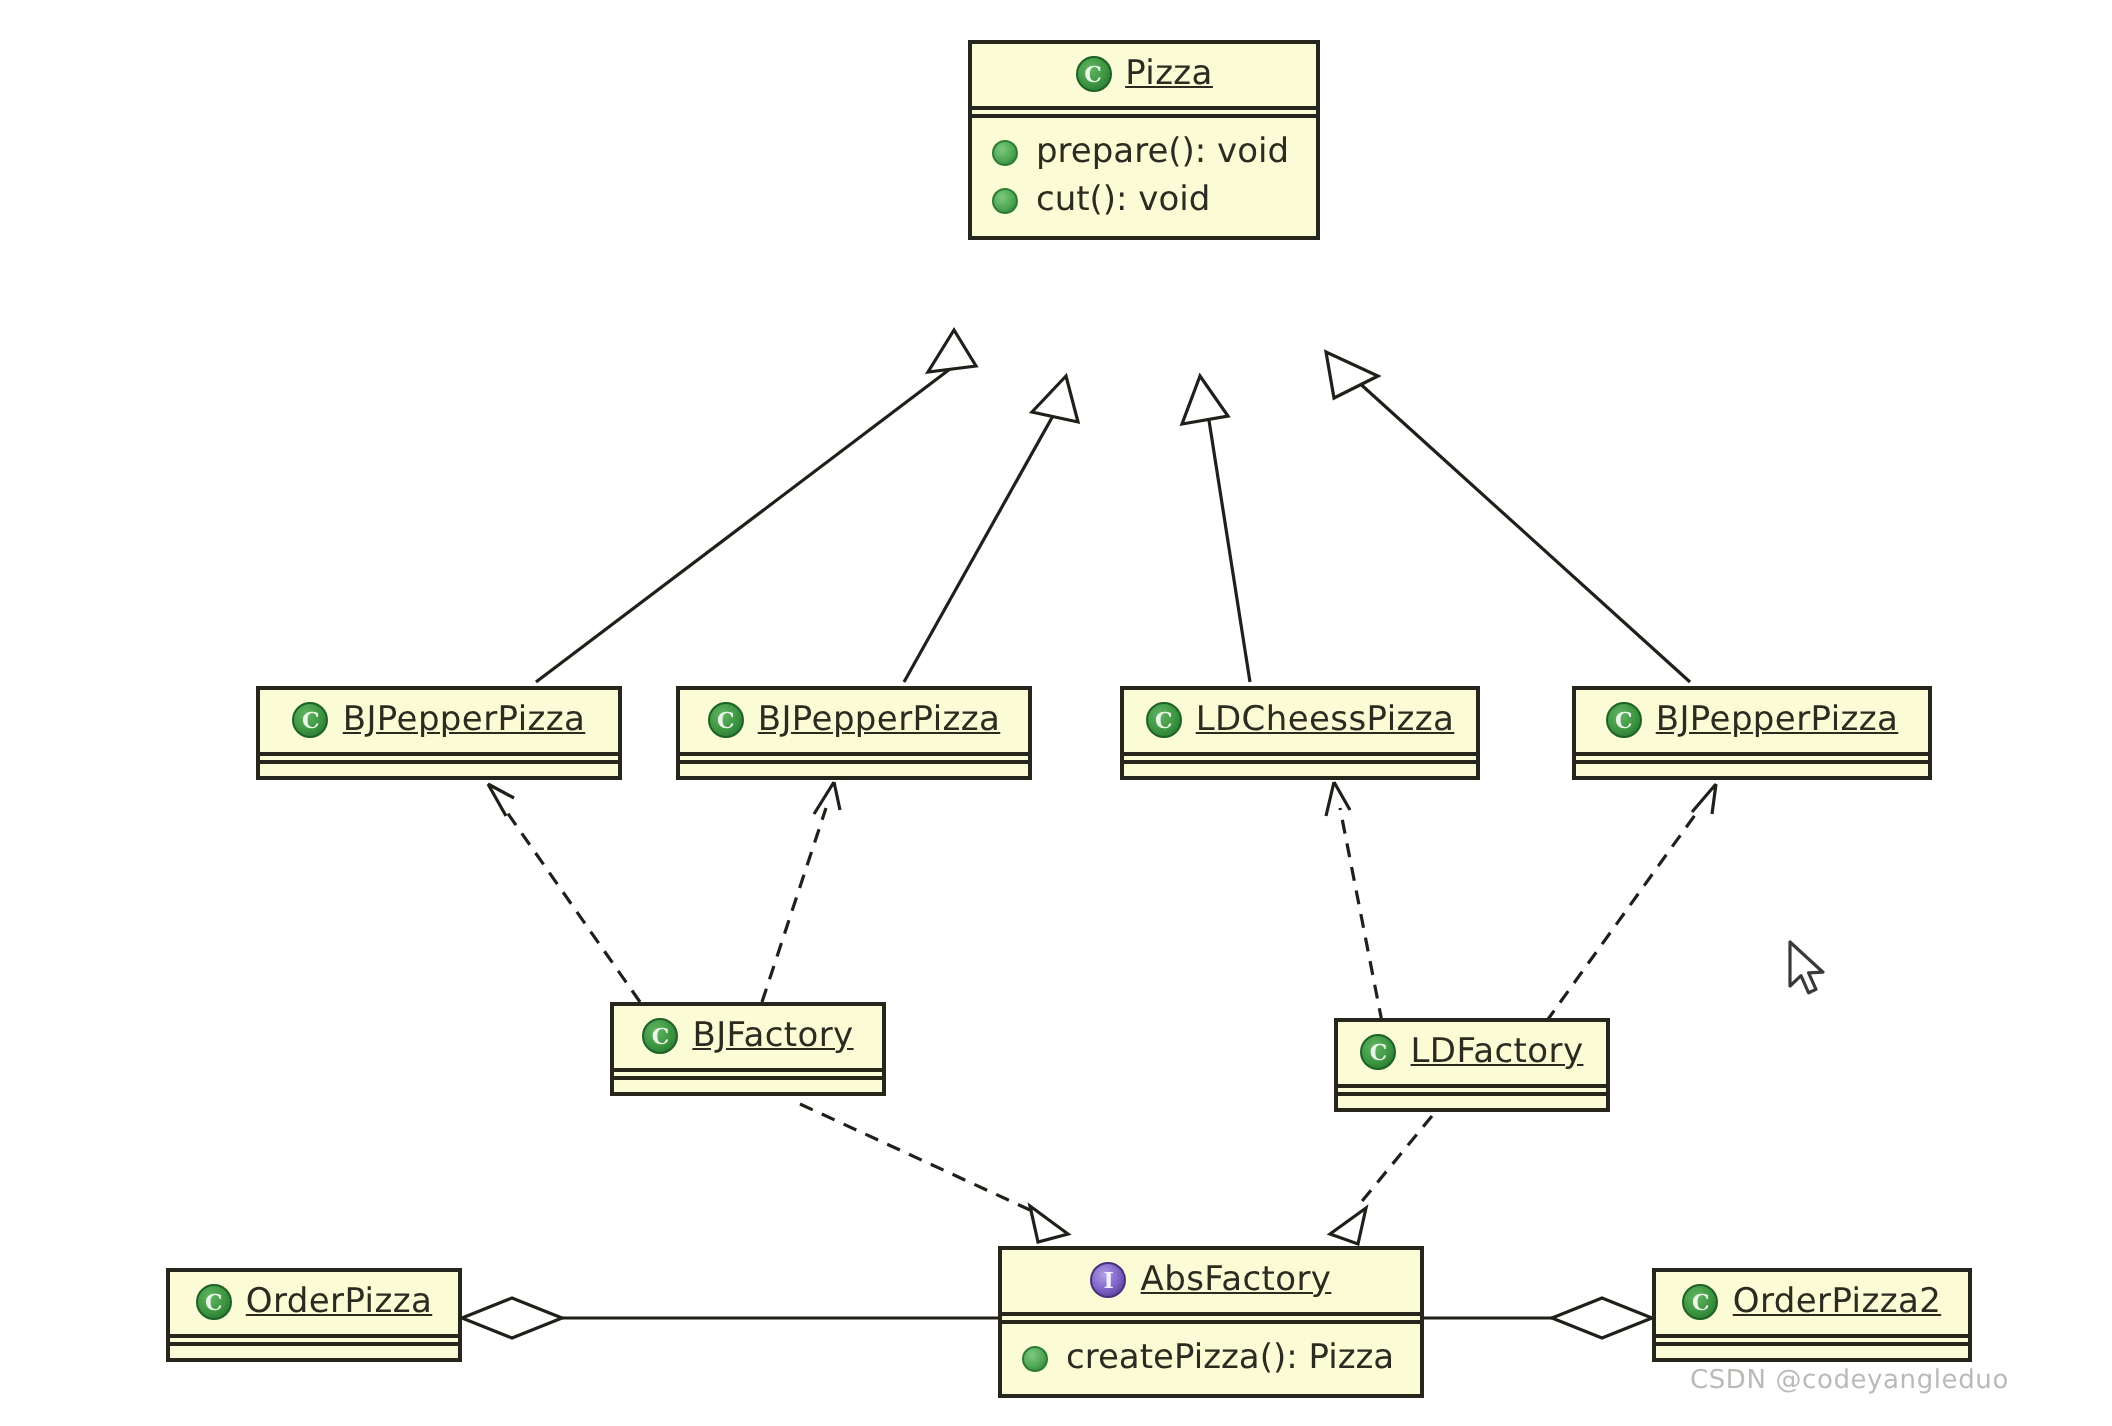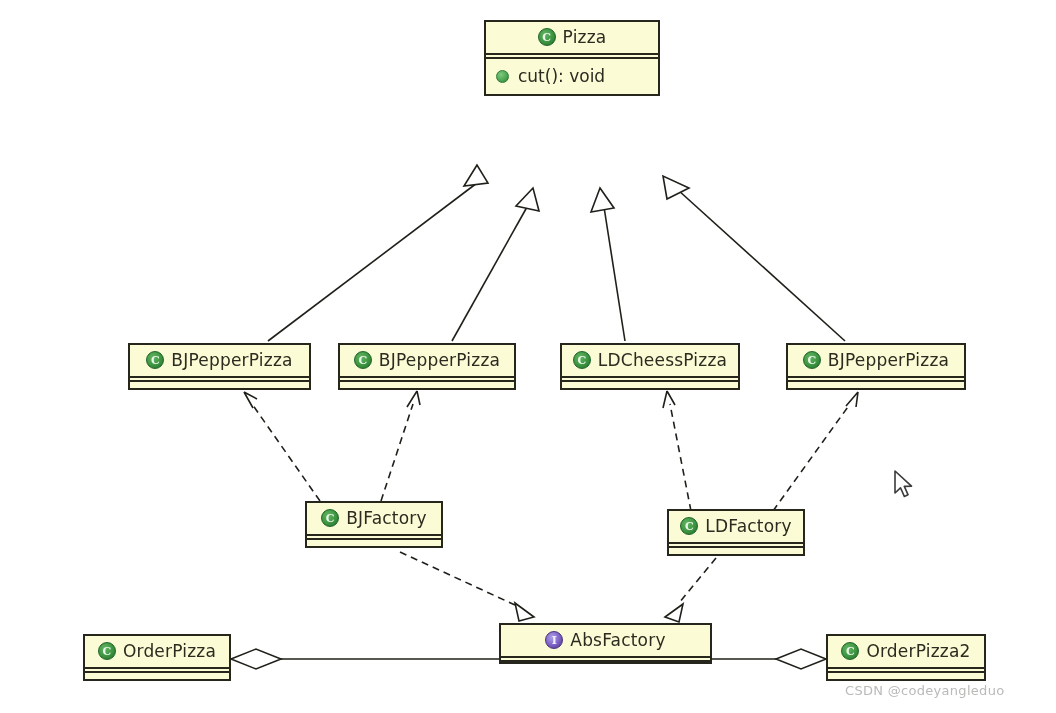--- a/index.html
+++ b/index.html
@@ -35,20 +35,21 @@
     align-items: center;
     justify-content: center;
     gap: 7px;
     padding: 5px 10px 6px 10px;
     white-space: nowrap;
   }
   .uml-title {
     font-size: 17px;
     color: #2b2b20;
     letter-spacing: 0.2px;
+    text-decoration: underline;
   }
   .uml-divider {
     height: 0;
     border-top: 2px solid #26261c;
     border-bottom: 2px solid #26261c;
     margin: 0;
     background: #fbfbd6;
     box-sizing: content-box;
   }
   .uml-divider.thin {
@@ -201,20 +202,24 @@
 
   <div class="uml-box" style="left:484px; top:20px; width:176px;">
     <div class="uml-header">
       <span class="icon-class">C</span>
       <span class="uml-title">Pizza</span>
     </div>
     <div class="uml-divider thin"></div>
     <div class="uml-members">
       <div class="uml-member">
         <span class="icon-method"></span>
+        <span class="uml-member-label">prepare(): void</span>
+      </div>
+      <div class="uml-member">
+        <span class="icon-method"></span>
         <span class="uml-member-label">cut(): void</span>
       </div>
     </div>
   </div>
 
   <div class="uml-box" style="left:128px; top:343px; width:183px;">
     <div class="uml-header">
       <span class="icon-class">C</span>
       <span class="uml-title">BJPepperPizza</span>
     </div>
@@ -266,20 +271,26 @@
     <div class="uml-divider thin"></div>
     <div class="empty-compartment"></div>
   </div>
 
   <div class="uml-box" style="left:499px; top:623px; width:213px;">
     <div class="uml-header">
       <span class="icon-interface">I</span>
       <span class="uml-title">AbsFactory</span>
     </div>
     <div class="uml-divider thin"></div>
+    <div class="uml-members">
+      <div class="uml-member">
+        <span class="icon-method"></span>
+        <span class="uml-member-label">createPizza(): Pizza</span>
+      </div>
+    </div>
   </div>
 
   <div class="uml-box" style="left:83px; top:634px; width:148px;">
     <div class="uml-header">
       <span class="icon-class">C</span>
       <span class="uml-title">OrderPizza</span>
     </div>
     <div class="uml-divider thin"></div>
     <div class="empty-compartment"></div>
   </div>

